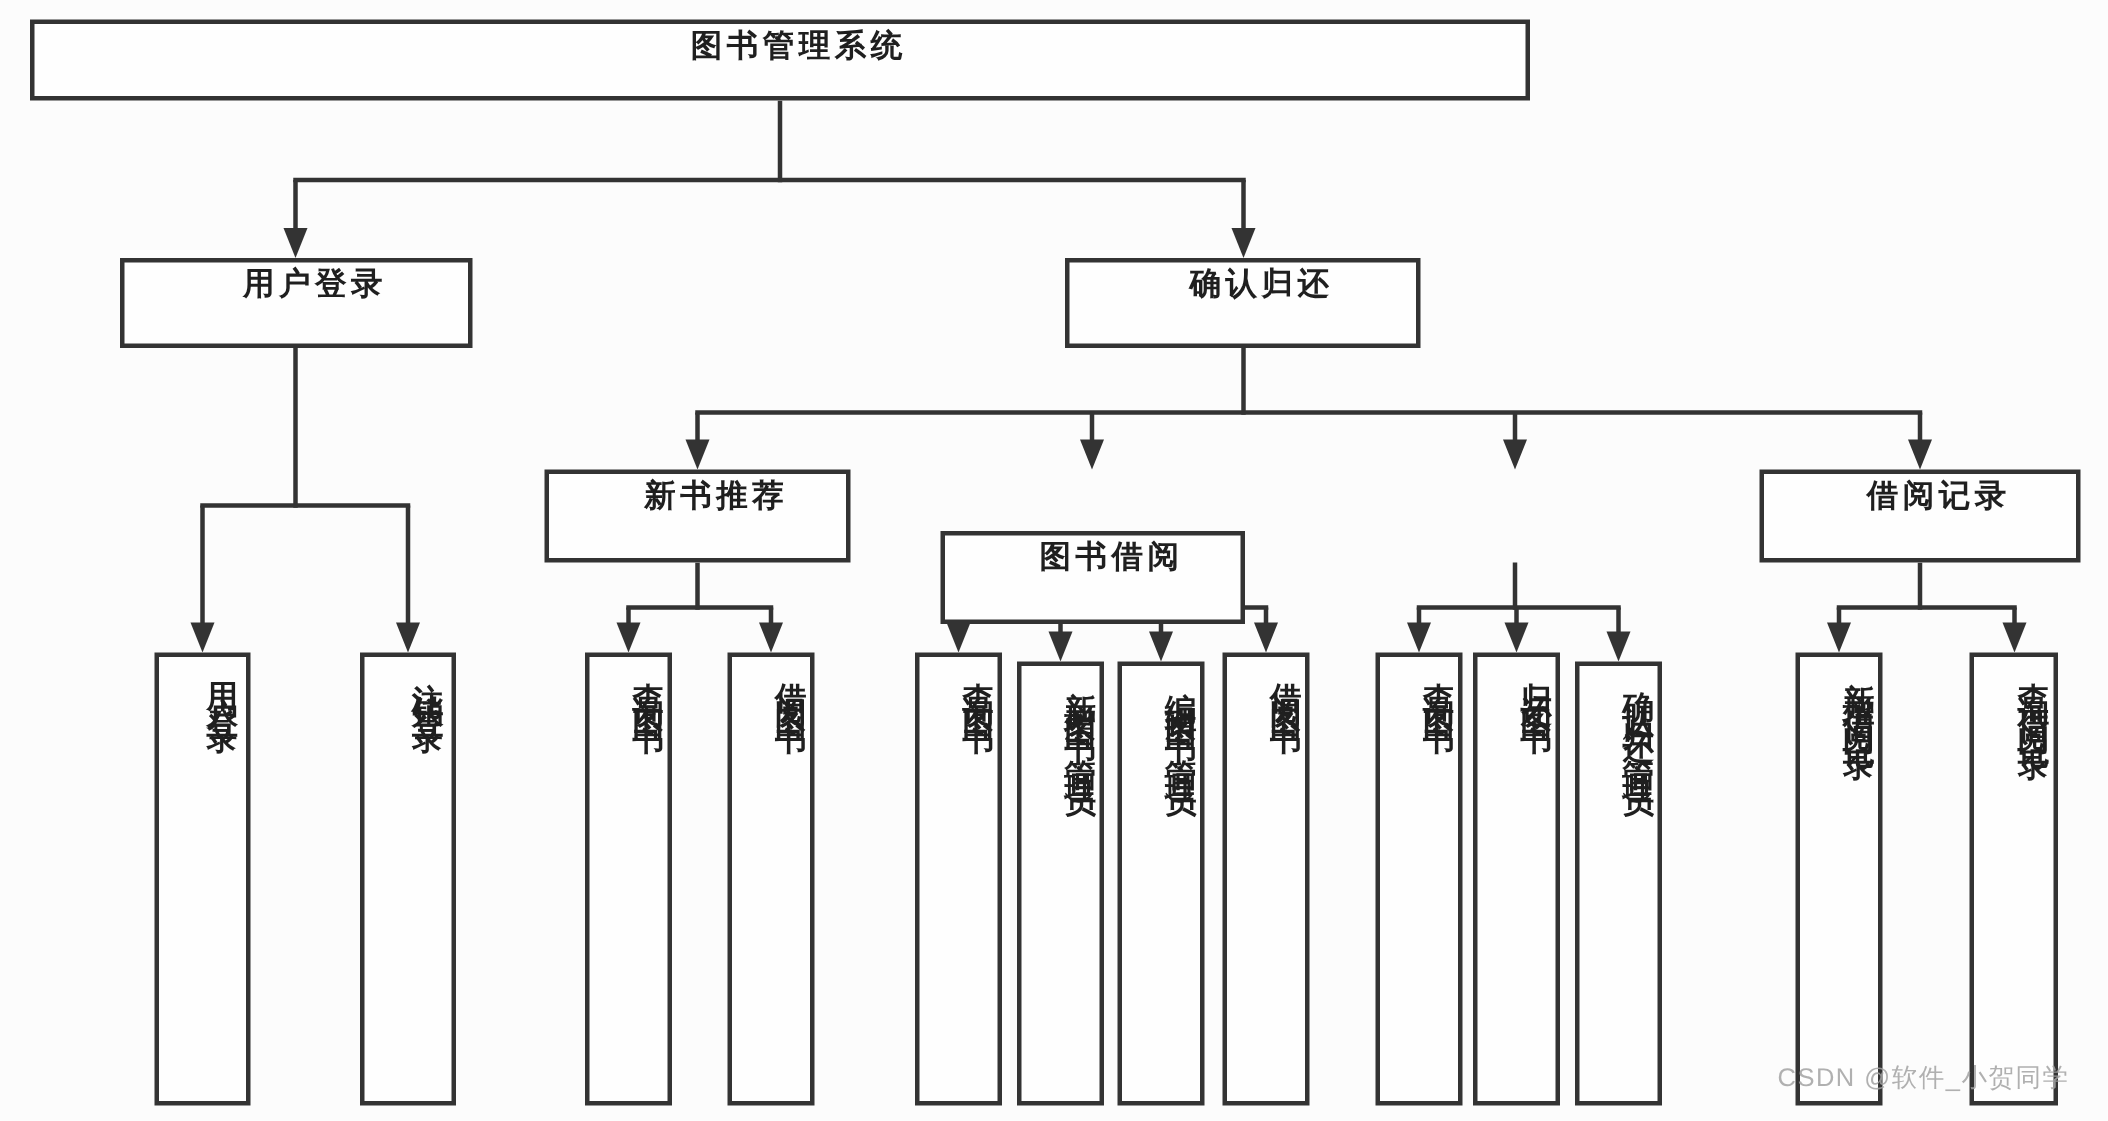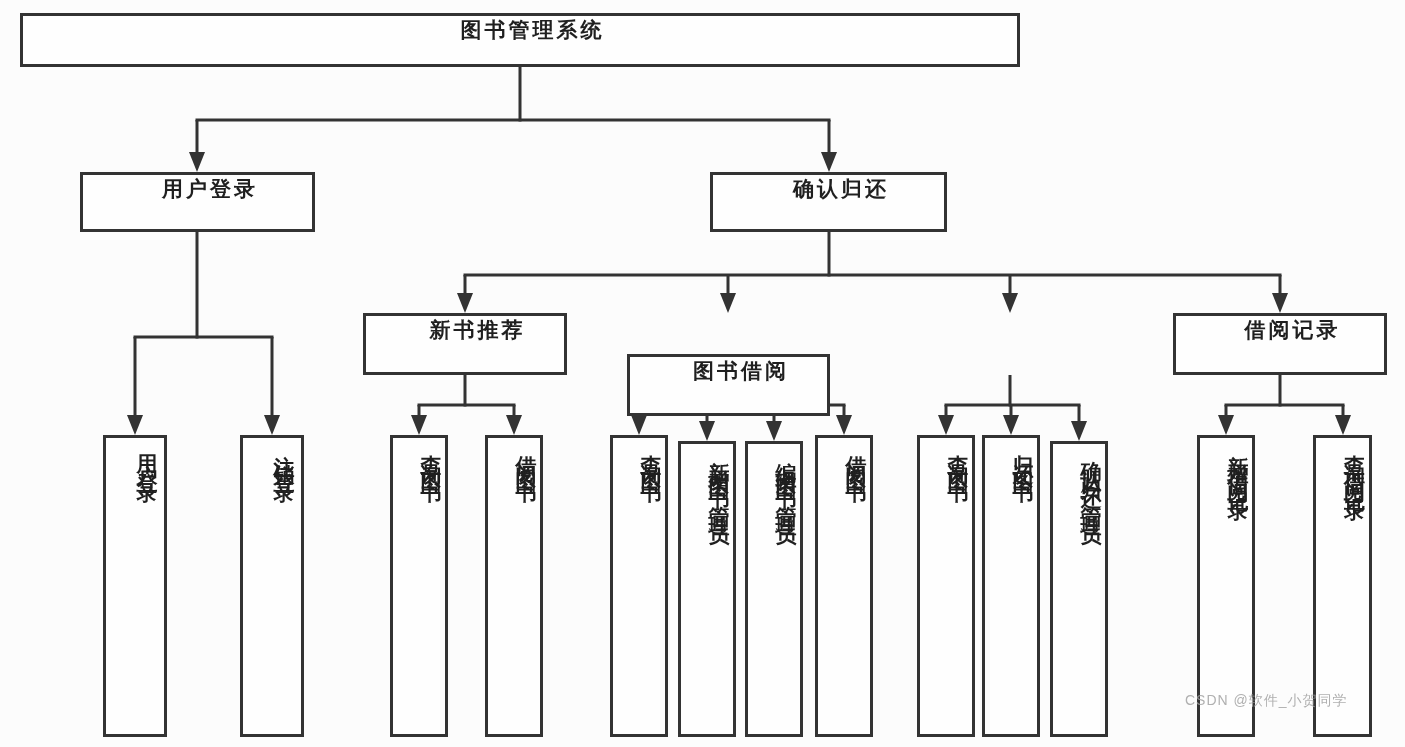--- a/index.html
+++ b/index.html
@@ -37,23 +37,23 @@
   }
   .node-v span{
     writing-mode:vertical-rl;
     text-orientation:mixed;
     font-size:21px;
     letter-spacing:9px;
     line-height:1.2;
   }
   .watermark{
     position:absolute;
-    left:1185px;top:692px;
+    left:1185px;top:707px;
     width:220px;
-    font-size:14px;
+    font-size:17px;
     color:rgba(162,162,162,0.85);
     white-space:nowrap;
     z-index:5;
     letter-spacing:1px;
   }
 </style>
 </head>
 <body>
 
 <div class="stage">

